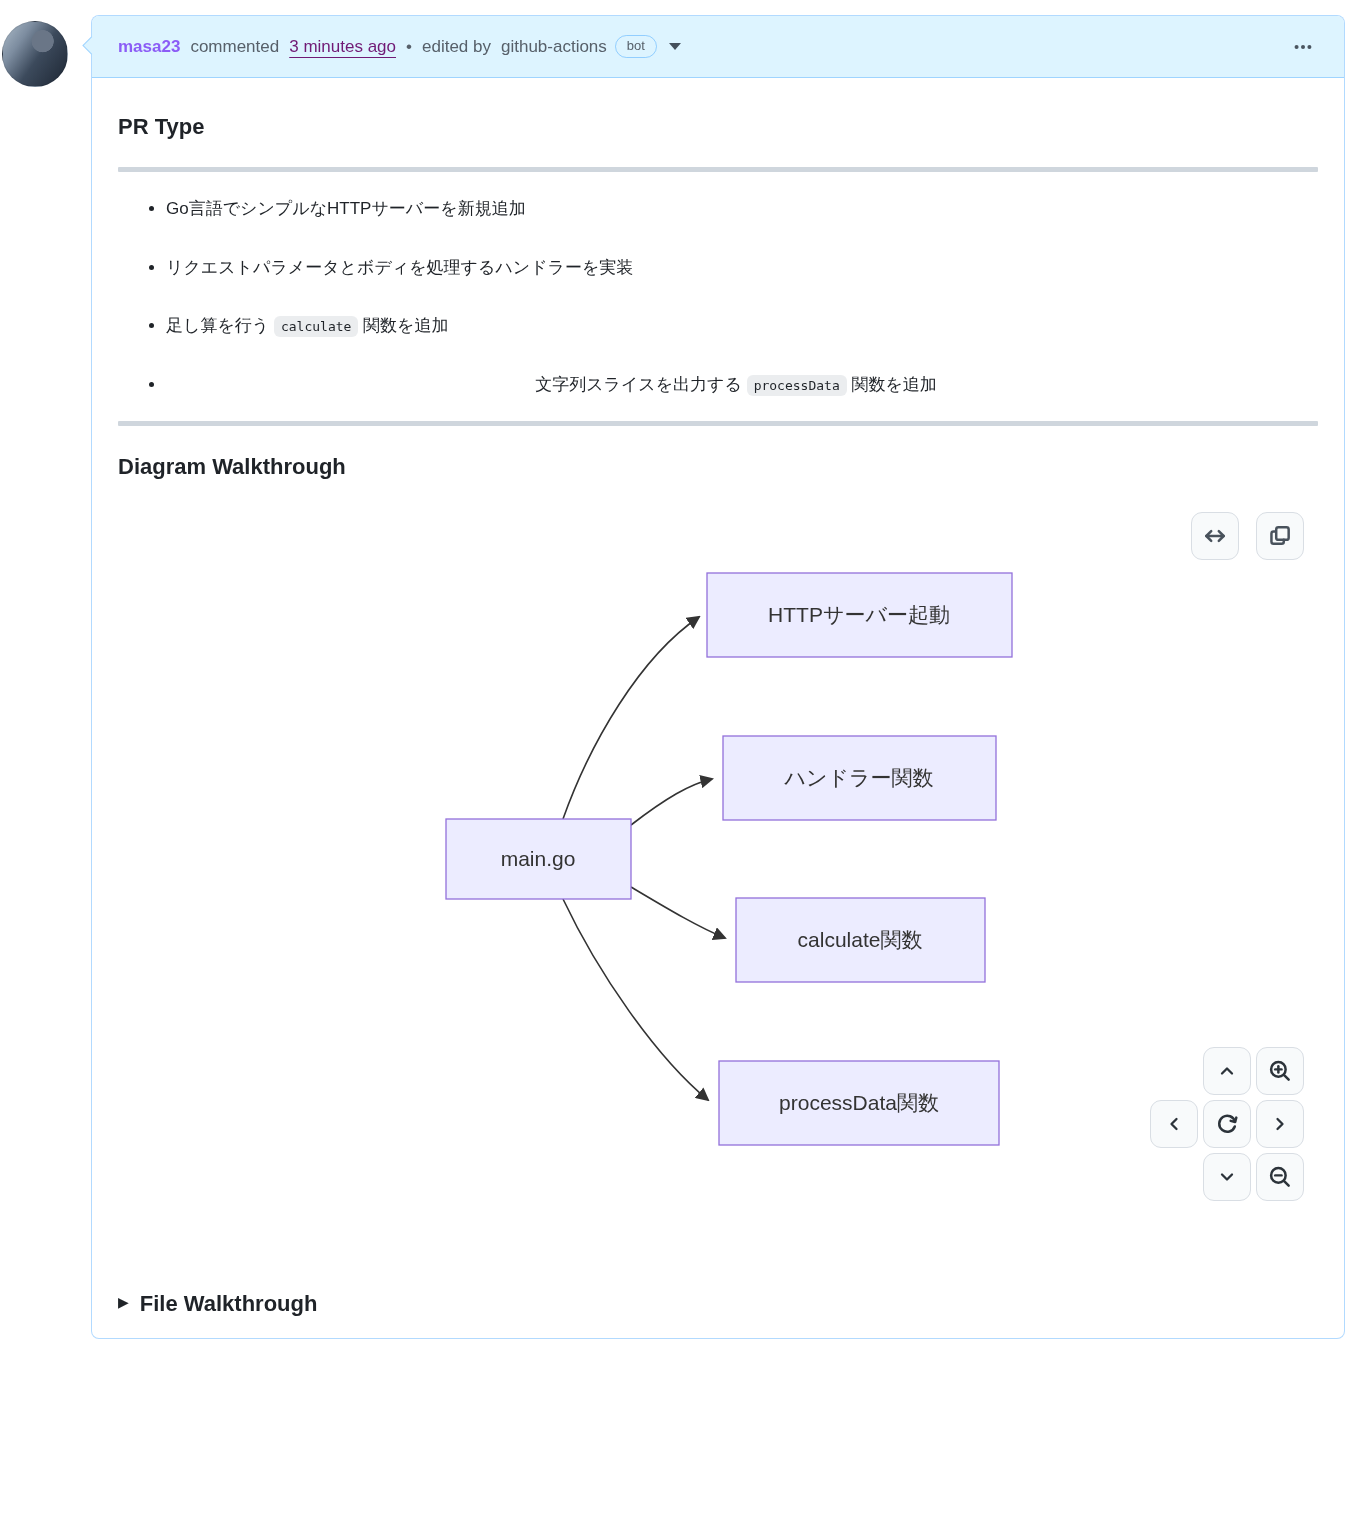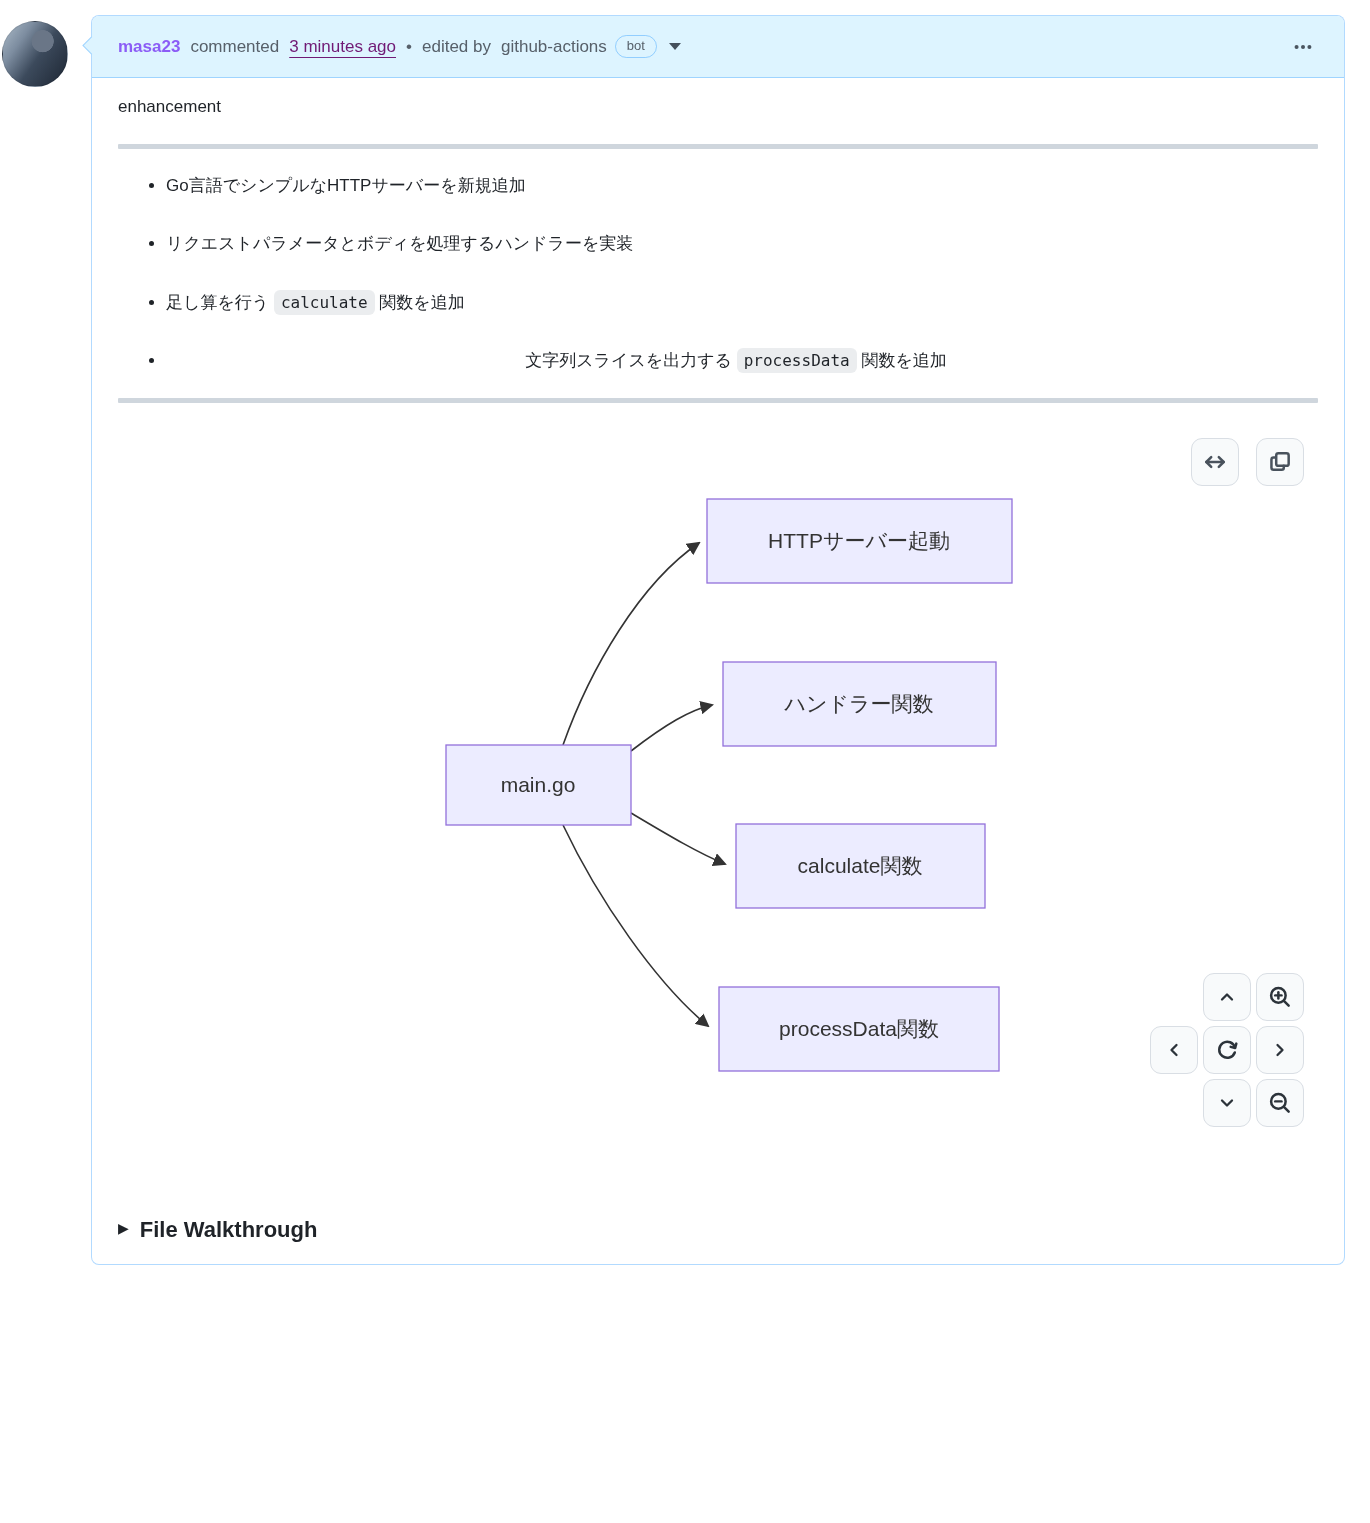--- a/index.html
+++ b/index.html
@@ -90,21 +90,21 @@
   .md-p { margin: 0 0 16px; }
   .md-hr {
     height: 5px; border: 0; background: #cfd6dd;
     margin: 24px 0; border-radius: 1px;
   }
   ul.md-list { margin: 0 0 8px; padding-left: 36px; }
   ul.md-list li { margin: 0 12px 33px; }
   ul.md-list li:last-child { margin-bottom: 24px; text-align: center; }
   code.inline-code {
     font-family: "DejaVu Sans Mono", "Liberation Mono", monospace;
-    font-size: 16px;
+    font-size: 13px;
     background: rgba(175,184,193,0.25);
     padding: 3px 7px; border-radius: 6px;
   }
 
   
   .diagram-stage { position: relative; height: 752px; margin-top: 12px; }
   .diagram-svg { position: absolute; left: 0; top: 0; }
   .node-rect { fill: #ECECFF; stroke: #9370DB; stroke-width: 1.3; }
   .node-label {
     font-family: "Liberation Sans", "DejaVu Sans", sans-serif;
@@ -178,41 +178,42 @@
         <svg width="22" height="22" viewBox="0 0 24 24">
           <circle cx="5" cy="12" r="2.2" fill="#4a5560"></circle>
           <circle cx="12" cy="12" r="2.2" fill="#4a5560"></circle>
           <circle cx="19" cy="12" r="2.2" fill="#4a5560"></circle>
         </svg>
       </button>
     </div>
 
     <div class="comment-body">
 
-      <p class="md-p">enhancement</p>
+      <h3 class="md-h3">PR Type</h3>
 
       <hr class="md-hr">
 
       <ul class="md-list">
         <li>
           <span>Go言語でシンプルなHTTPサーバーを新規追加</span>
         </li>
         <li>
           <span>リクエストパラメータとボディを処理するハンドラーを実装</span>
         </li>
         <li>
           <span>足し算を行う </span><code class="inline-code">calculate</code><span> 関数を追加</span>
         </li>
         <li>
           <span>文字列スライスを出力する </span><code class="inline-code">processData</code><span> 関数を追加</span>
         </li>
       </ul>
 
       <hr class="md-hr">
 
+      <h3 class="md-h3">Diagram Walkthrough</h3>
 
       <div class="diagram-stage">
 
         <svg class="diagram-svg" width="1202" height="752" viewBox="0 0 1202 752">
           <defs>
             <marker id="arrow" viewBox="0 0 10 10" refX="8.5" refY="5" markerWidth="8.5" markerHeight="8.5" orient="auto-start-reverse">
               <path d="M0 0 L10 5 L0 10 z" fill="#333333"></path>
             </marker>
           </defs>
 

